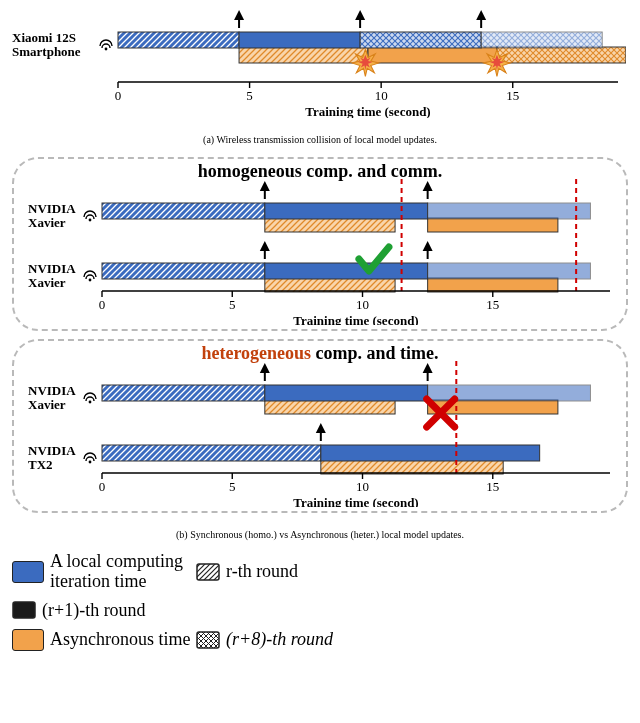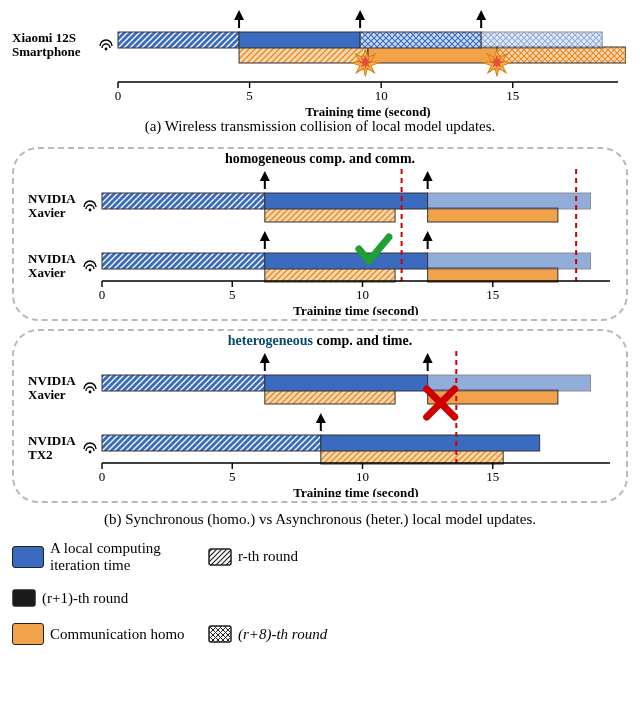--- a/index.html
+++ b/index.html
@@ -4,46 +4,45 @@
 <style>
   body {
     margin: 0;
     padding: 8px;
     font-family: "Times New Roman", serif;
     background: #fff;
     width: 624px;
   }
   .panel { position: relative; }
   .chart-svg { display: block; }
-  .caption { text-align: center; font-size: 15px; margin: 0 0 12px; }
+  .caption { text-align: center; font-size: 10px; margin: 16px 0 12px; }
   .dashed-box {
     border: 2.5px dashed #b9b9b9;
     border-radius: 26px;
     padding: 6px 10px 4px;
     margin: 8px 4px;
     position: relative;
   }
   .panel-title {
     position: absolute;
     left: 0; right: 0;
     top: 2px;
     text-align: center;
     font-weight: bold;
-    font-size: 14px;
-  }
-  .panel-title .het { color: #0c4a6e; }
+    font-size: 18px;
+  }
+  .panel-title .het { color: #c2410c; }
   .legend {
     display: grid;
     grid-template-columns: 180px 200px 220px;
     column-gap: 4px;
     row-gap: 8px;
-    font-size: 15px;
+    font-size: 18px;
     margin-top: 4px;
     padding: 0 4px;
-    gap: 16px;
   }
   .leg { display: flex; align-items: center; gap: 6px; }
   .sw { width: 30px; height: 20px; border: 1.5px solid #222; border-radius: 3px; flex-shrink: 0; }
   .sw-blue { background: #3b6bbf; }
   .sw-orange { background: #f2a24b; }
   .leg-icon { width: 30px; display: flex; justify-content: center; }
   .axis-label { font: bold 13px "Times New Roman", serif; }
   .tick-label { font: 13px "Times New Roman", serif; }
   .row-label { font: bold 13px "Times New Roman", serif; }
 </style>
@@ -210,21 +209,21 @@
   <div class="leg" style="grid-row:span 2;align-items:flex-start"></div>
   <div class="leg">
     <svg width="24" height="18">
         <rect x="1" y="1" width="22" height="16" rx="2" fill="#1a1a1a" stroke="#222" stroke-width="1.5"></rect>
       </svg>
     <span style="">(r+1)-th round</span>
   </div>
 
   <div class="leg" style="grid-column:1">
     <span class="sw sw-orange"></span>
-    <span>Communication homo</span>
+    <span>Asynchronous time</span>
   </div>
   <div class="leg">
     <svg width="24" height="18">
         <rect x="1" y="1" width="22" height="16" rx="2" fill="url(#pCrossLeg)" stroke="#222" stroke-width="1.5"></rect>
       </svg>
     <span style="font-style:italic">(r+8)-th round</span>
   </div>
 </div>
 
 <svg width="0" height="0" style="position:absolute">

